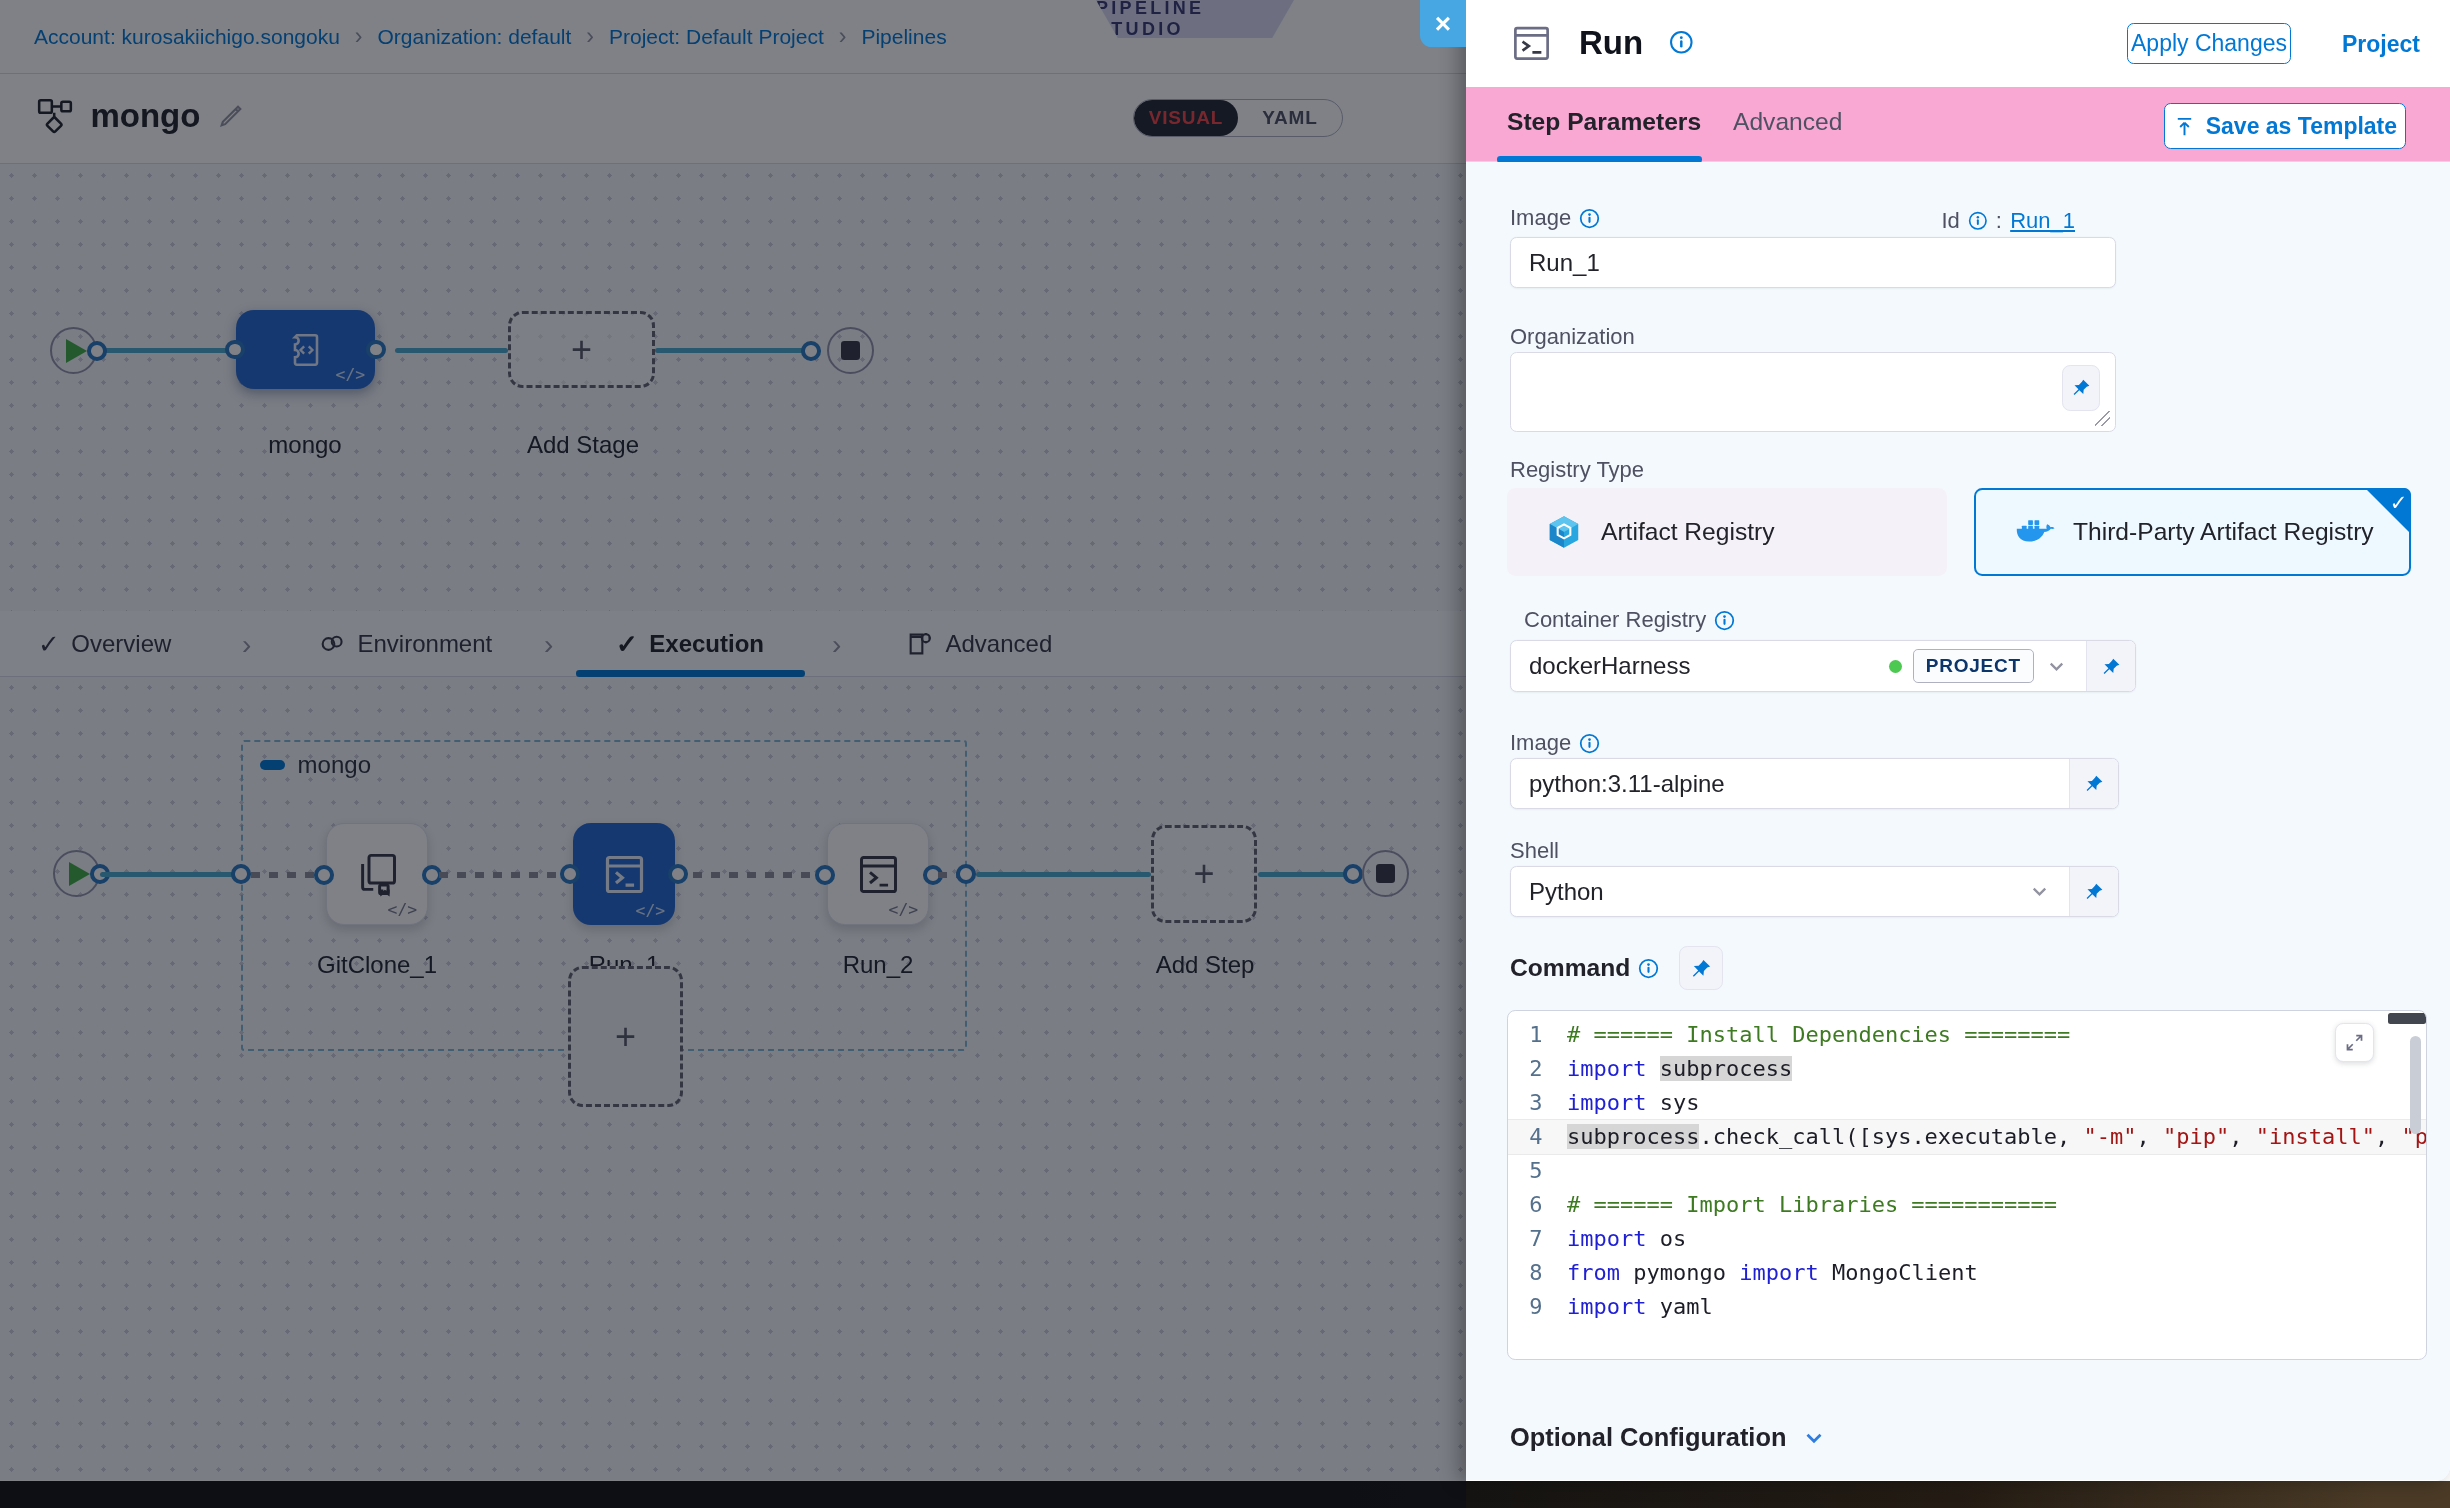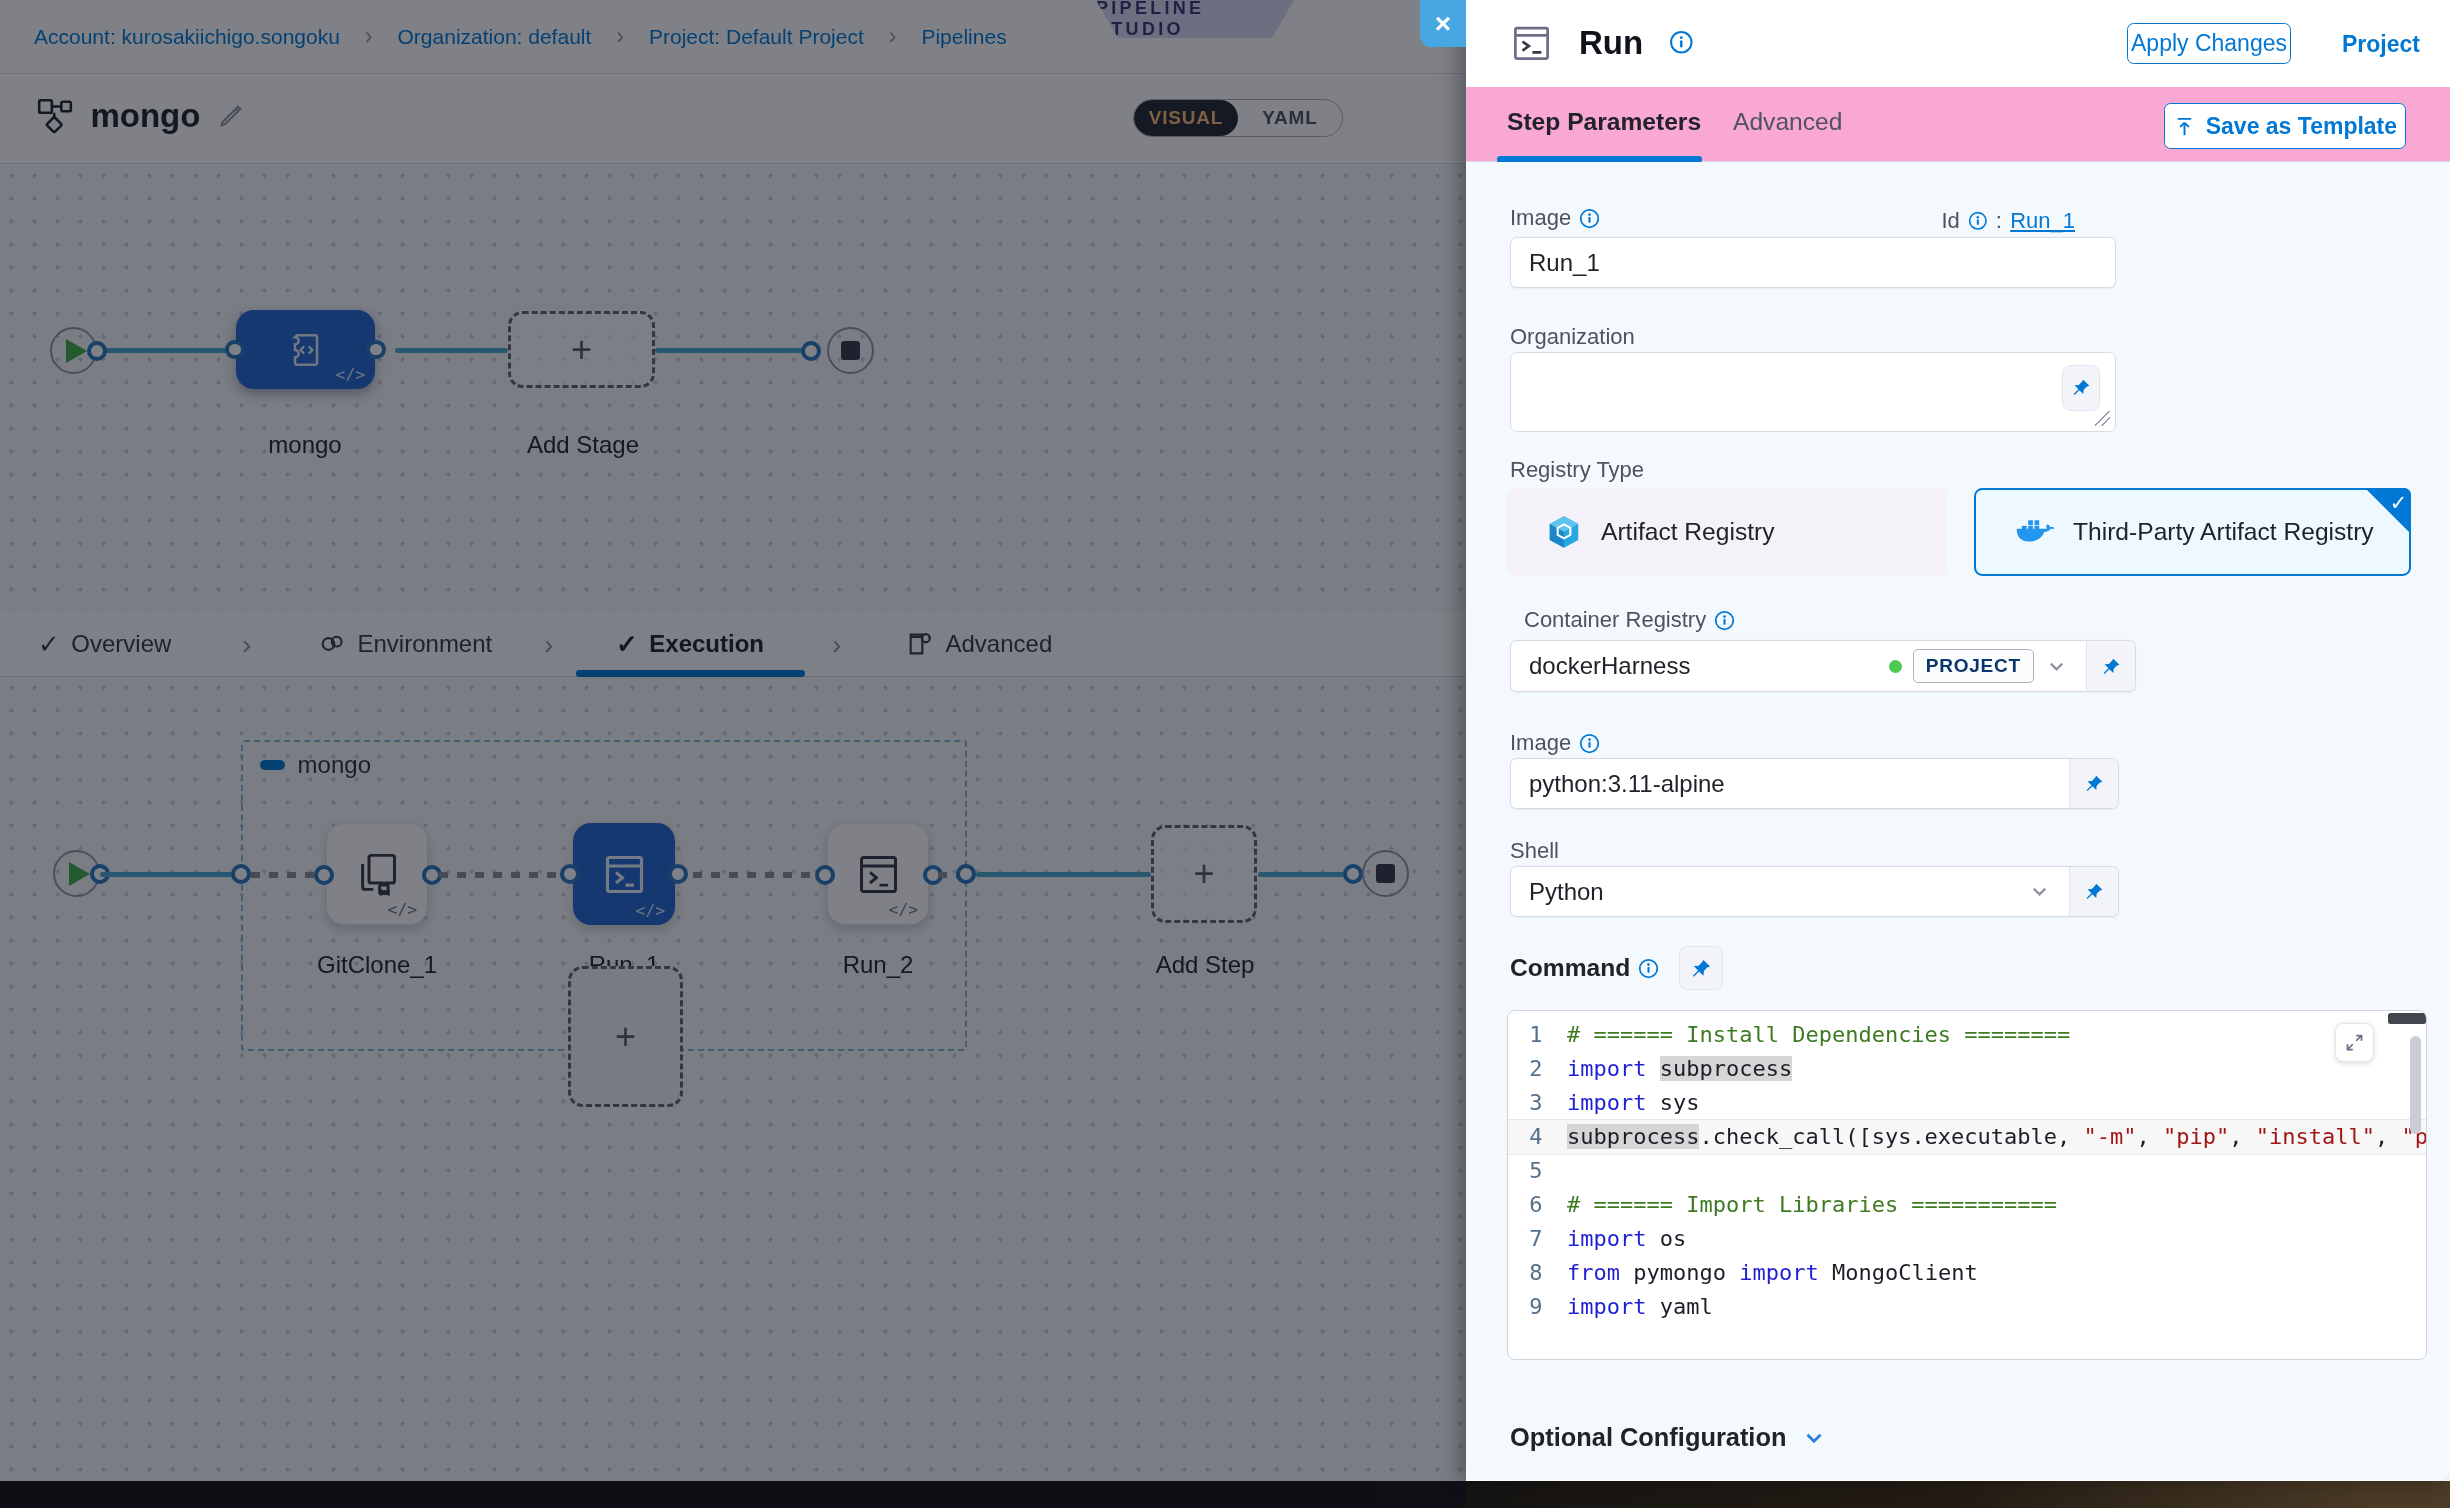--- a/index.html
+++ b/index.html
@@ -2,31 +2,31 @@
 <html style="font-size:13px"><head>
 <meta charset="utf-8">
 <style>
   * { margin:0; padding:0; box-sizing:border-box; }
   html,body { background:#222; }
   body { font-family:"Liberation Sans", sans-serif; }
   .screen { position:relative; width:2450px; height:1508px; overflow:hidden; background:#fff; }
 
   
   .topbar { position:absolute; left:0; top:0; width:1466px; height:74px; background:#fff; border-bottom:0.8px solid #d9dae5; z-index:1; }
-  .breadcrumb { position:absolute; left:34px; top:23px; font-size:21px; color:#6b6d85; display:flex; gap:25px; align-items:center; white-space:nowrap; }
+  .breadcrumb { position:absolute; left:34px; top:23px; font-size:21px; color:#6b6d85; display:flex; gap:15px; align-items:center; white-space:nowrap; }
   .breadcrumb a { color:#0278d5; text-decoration:none; }
   .crumb-sep { color:#9293a0; font-size:23px; }
   .studio-badge { position:absolute; left:1096px; top:0; width:198px; height:38px; background:#d9daf0; clip-path:polygon(0 0,100% 0,89% 100%,11% 100%); display:flex; align-items:center; justify-content:center; font-size:18px; font-weight:bold; letter-spacing:3.3px; color:#3a3a74; }
 
   .titlebar { position:absolute; left:0; top:74px; width:1466px; height:90px; background:#fff; border-bottom:0.8px solid #d9dae5; z-index:1; }
   .pipe-title { position:absolute; left:36px; top:23px; display:flex; align-items:center; gap:16.4px; }
   .pipe-title .name { font-size:33px; font-weight:bold; color:#22222a; }
   .toggle { position:absolute; left:1133px; top:24.6px; width:210px; height:38px; border:0.8px solid #b0b1bf; border-radius:19.7px; background:#fff; display:flex; overflow:hidden; }
   .toggle .opt { flex:1; display:flex; align-items:center; justify-content:center; font-size:19px; letter-spacing:0.8px; color:#4f5162; font-weight:bold; }
-  .toggle .opt.sel { background:#22262e; color:#fdba74; border-radius:19.7px; }
+  .toggle .opt.sel { background:#22262e; color:#ef4444; border-radius:19.7px; }
 
   .canvas { position:absolute; left:0; width:1466px; background:#f5f6f8; background-image:radial-gradient(circle,#cdced8 2px,transparent 2.1px); background-size:23px 23px; }
   .canvas1 { top:164px; height:447px; }
   .tabbar { position:absolute; left:0; top:611px; width:1466px; height:66px; background:#fbfcfd; border-bottom:0.8px solid #d9dae5; z-index:1; }
   .canvas2 { top:676px; height:804px; }
 
   .tabitem { position:absolute; top:0; height:66px; display:flex; align-items:center; gap:11.5px; font-size:24px; color:#383946; }
   .tabitem.active { font-weight:bold; color:#22222a; }
   .tab-underline { position:absolute; left:576px; top:59px; width:229px; height:6.6px; background:#0278d5; border-radius:3.3px; }
   .tab-chev { position:absolute; top:18px; font-size:28px; color:#9293a0; }

